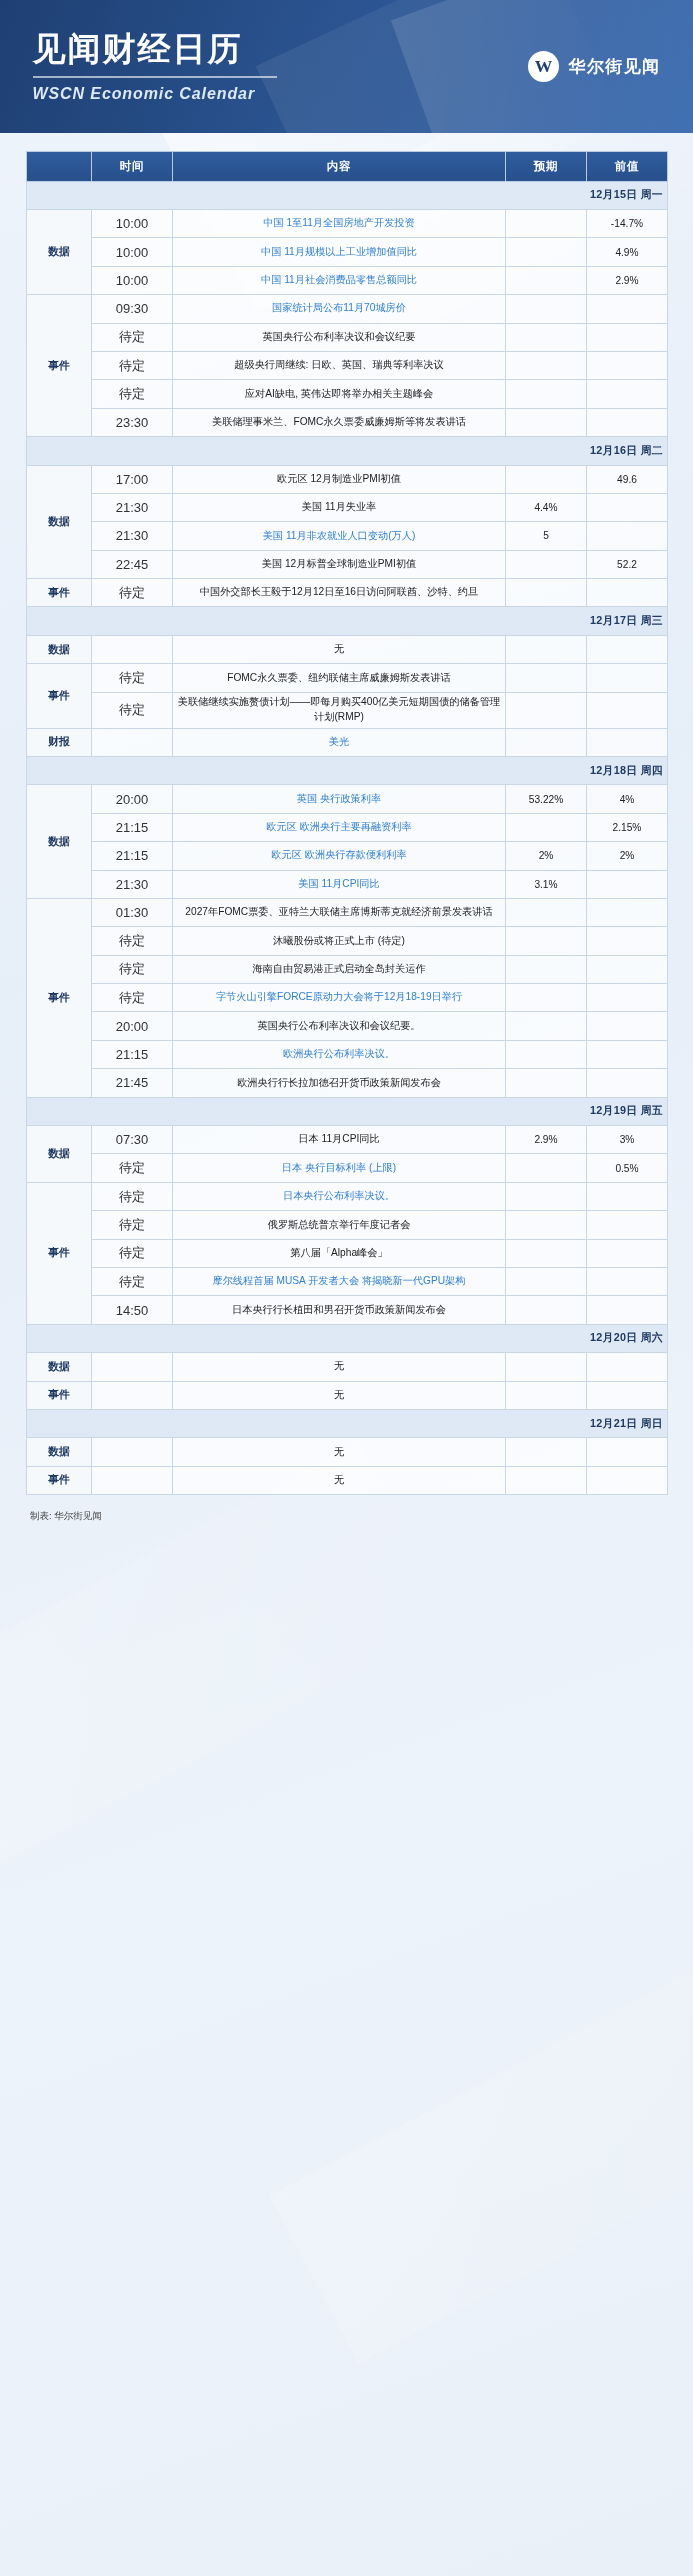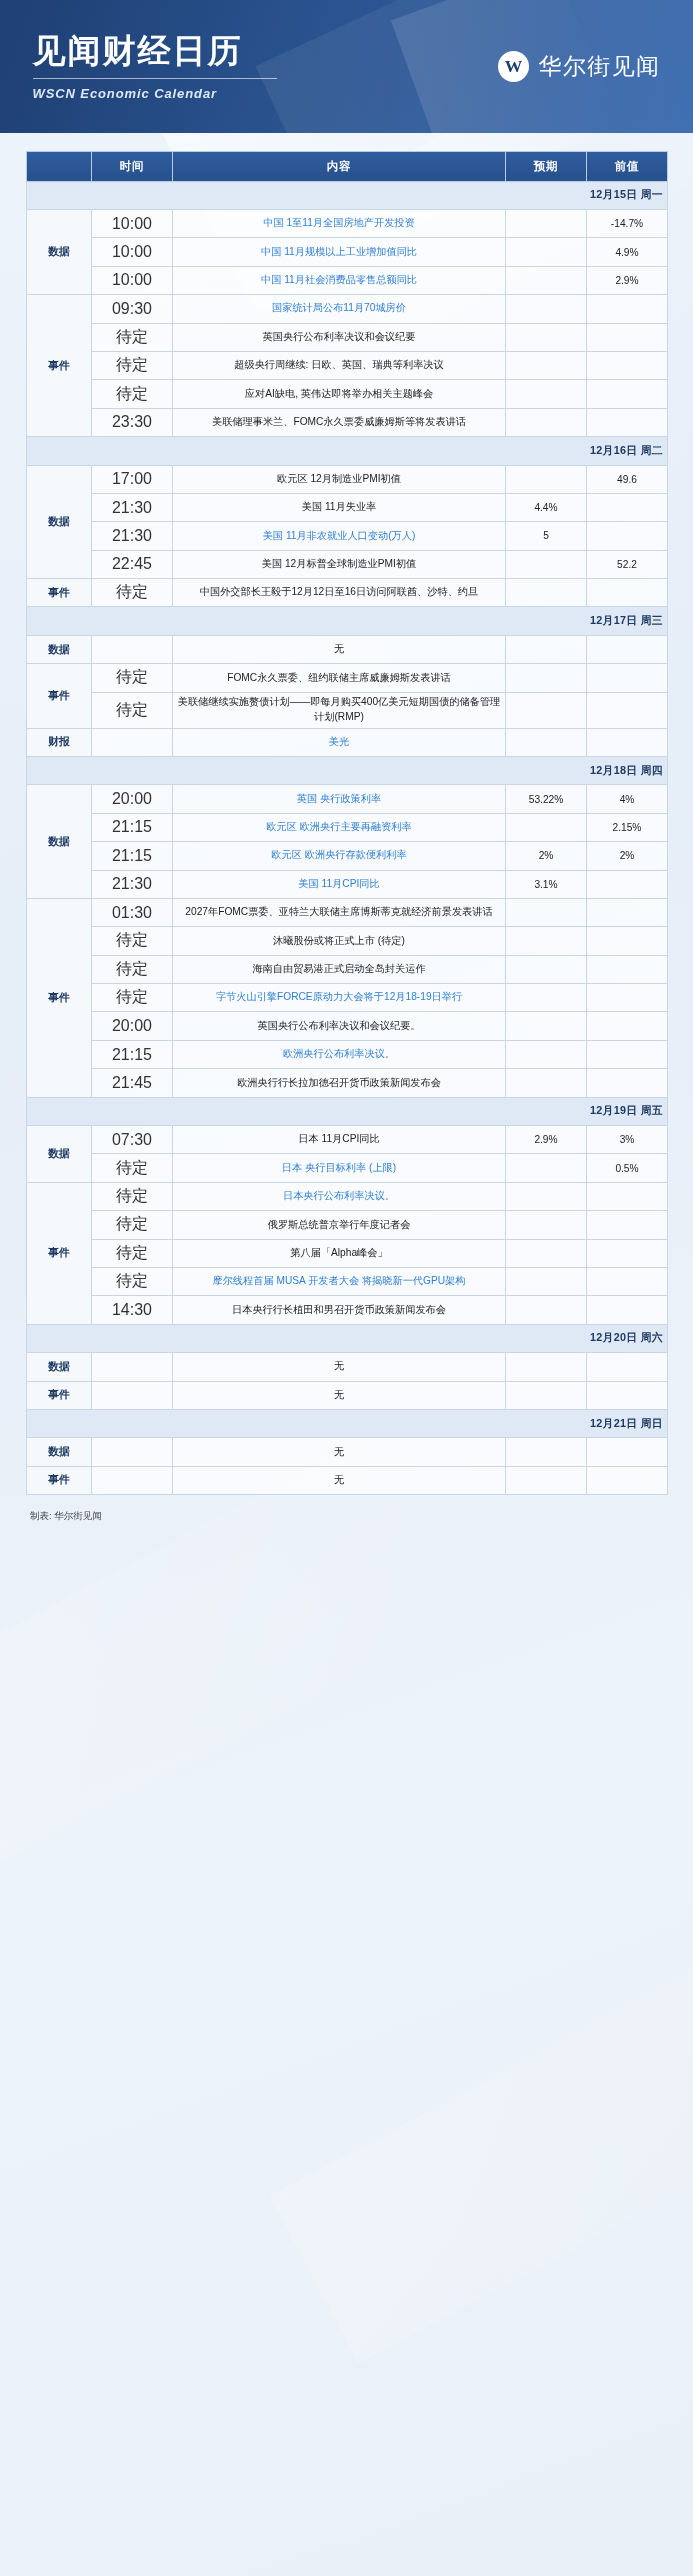--- a/index.html
+++ b/index.html
@@ -59,38 +59,38 @@
     letter-spacing: 2px;
     line-height: 1.15;
   }
   .title-rule {
     width: 244px; height: 1.4px;
     background: rgba(255,255,255,.6);
     margin: 8.1px 0 6.8px 0;
   }
   .title-en {
     color: #dce8f7;
-    font-size: 13px;
+    font-size: 16px;
     font-style: italic;
     font-weight: bold;
     letter-spacing: 0.9px;
   }
   .brand {
     position: relative; z-index: 2;
     display: flex; align-items: center; gap: 9.5px;
   }
   .brand-mark {
     width: 31px; height: 31px; border-radius: 50%;
     background: #ffffff;
     display: flex; align-items: center; justify-content: center;
     color: #1e3f73; font-size: 17.6px; font-weight: bold;
     font-family: "Liberation Serif", serif;
   }
   .brand-name {
-    color: #ffffff; font-size: 23px; font-weight: normal; letter-spacing: 1.4px;
+    color: #ffffff; font-size: 17px; font-weight: bold; letter-spacing: 1.4px;
   }
 
   
   .table-wrap { padding: 17.6px 26px 0 26px; position: relative; z-index: 3; }
   table.cal {
     width: 642px;
     border-collapse: collapse;
     background: rgba(255,255,255,.72);
     font-size: 10.2px;
     color: #222;
@@ -128,21 +128,21 @@
     letter-spacing: 0.3px;
   }
   .cat {
     background: rgba(244,248,252,.85);
     text-align: center;
     font-weight: bold;
     color: #1f3a63;
     font-size: 10.8px;
     font-family: Liberation Serif, serif;
   }
-  .time { text-align: center; color: #333; font-size: 16px; }
+  .time { text-align: center; color: #333; font-size: 13px; }
   .body { text-align: center; color: #222; font-size: 10.2px; line-height: 1.45; }
   .body.link { color: #2f7fd0; }
   .num { text-align: center; font-size: 10.2px; color: #222; }
   tr.alt td.body, tr.alt td.time, tr.alt td.num { background: rgba(250,252,255,.6); }
 
   .footer {
     padding: 15px 7px 23px 30px;
     font-size: 9.5px;
     color: #444;
     position: relative; z-index: 3;
@@ -412,21 +412,21 @@
             <td class="num"></td>
             <td class="num"></td>
           </tr>
           <tr class="alt">
             <td class="time">待定</td>
             <td class="body link">摩尔线程首届 MUSA 开发者大会 将揭晓新一代GPU架构</td>
             <td class="num"></td>
             <td class="num"></td>
           </tr>
           <tr>
-            <td class="time">14:30</td>
+            <td class="time">14:50</td>
             <td class="body">日本央行行长植田和男召开货币政策新闻发布会</td>
             <td class="num"></td>
             <td class="num"></td>
           </tr>
           <tr class="daybar">
             <td colspan="5">12月20日 周六</td>
           </tr>
           <tr>
             <td class="cat" rowspan="1">数据</td>
             <td class="time"></td>

